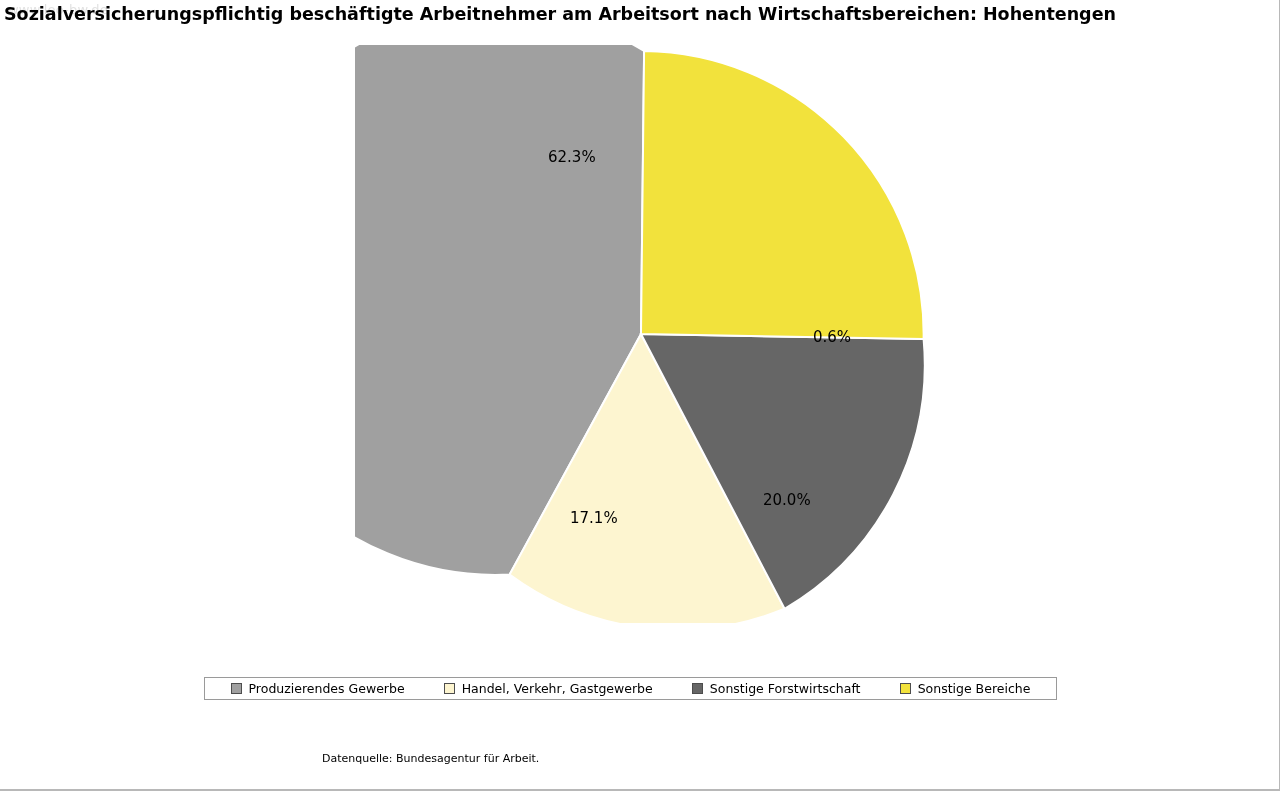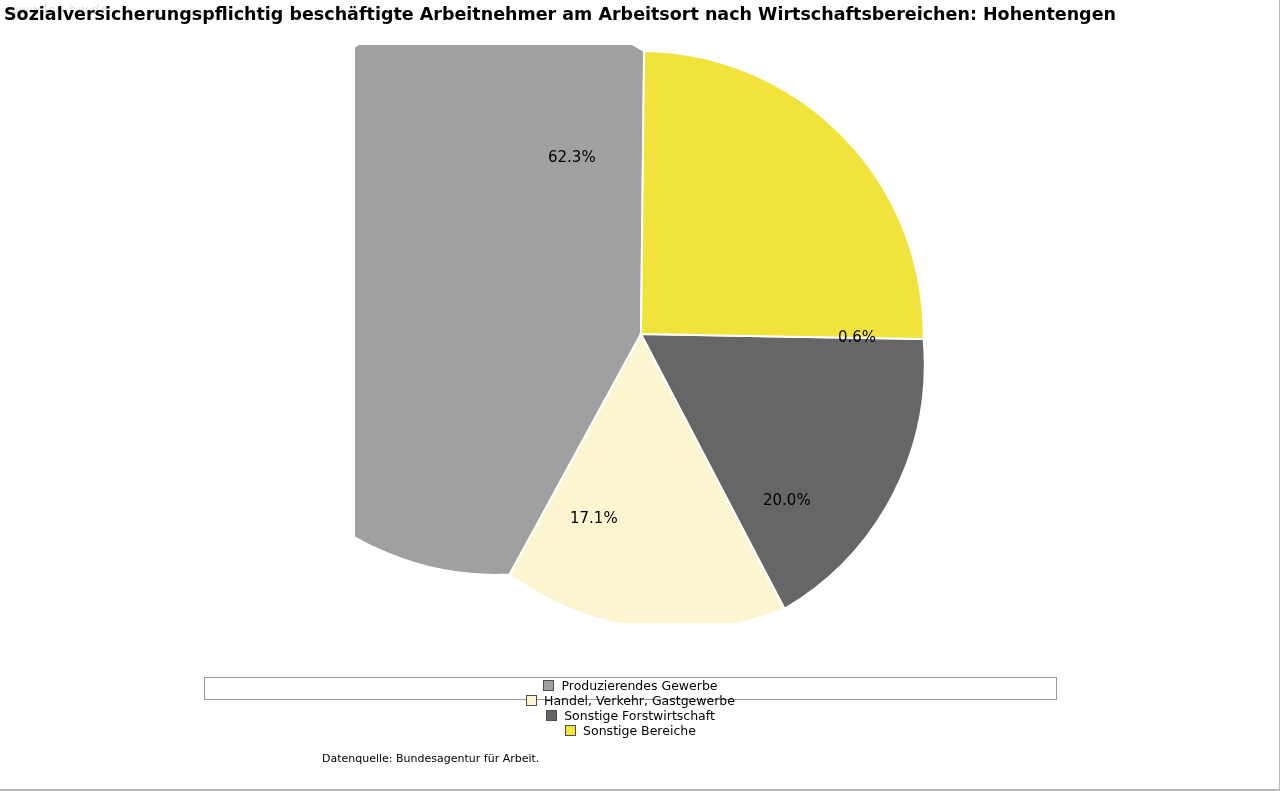--- a/index.html
+++ b/index.html
@@ -68,21 +68,20 @@
     top: 677px;
     width: 853px;
     height: 23px;
     border: 1px solid #9a9a9a;
     background: #ffffff;
     box-sizing: border-box;
     display: flex;
     align-items: center;
     justify-content: space-around;
     padding: 0 6px;
-    flex-direction: column;
   }
   .legend-item {
     display: flex;
     align-items: center;
     gap: 7px;
     font-size: 12.5px;
     color: #000;
     white-space: nowrap;
   }
   .legend-swatch {
@@ -133,21 +132,21 @@
       <path fill="#fdf5d0" stroke="#ffffff" stroke-width="2" d="M 286 289 L 154.6 529.6 A 283 283 0 0 0 429.6 563.8 Z"></path>
 
       <path fill="#666666" stroke="#ffffff" stroke-width="2" d="M 286 289 L 429.6 563.8 A 283 283 0 0 0 568.6 294.0 Z"></path>
 
       <path fill="#f2e23c" stroke="#ffffff" stroke-width="2" d="M 286 289 L 568.6 294.0 A 283 283 0 0 0 289.1 6.02 Z"></path>
     </svg>
 
     <div class="slice-label" style="left: 193px; top: 103px;">62.3%</div>
     <div class="slice-label" style="left: 215px; top: 464px; text-align: center;">17.1%</div>
     <div class="slice-label" style="left: 408px; top: 398px; margin-top: 48px;">20.0%</div>
-    <div class="slice-label" style="left: 458px; top: 283px; margin-left: 25px;">0.6%</div>
+    <div class="slice-label" style="left: 458px; top: 283px;">0.6%</div>
   </div>
 
   <div id="legend">
     <div class="legend-item">
       <span class="legend-swatch" style="background:#a0a0a0;"></span>
       <span>Produzierendes Gewerbe</span>
     </div>
     <div class="legend-item">
       <span class="legend-swatch" style="background:#fdf5d0;"></span>
       <span>Handel, Verkehr, Gastgewerbe</span>

